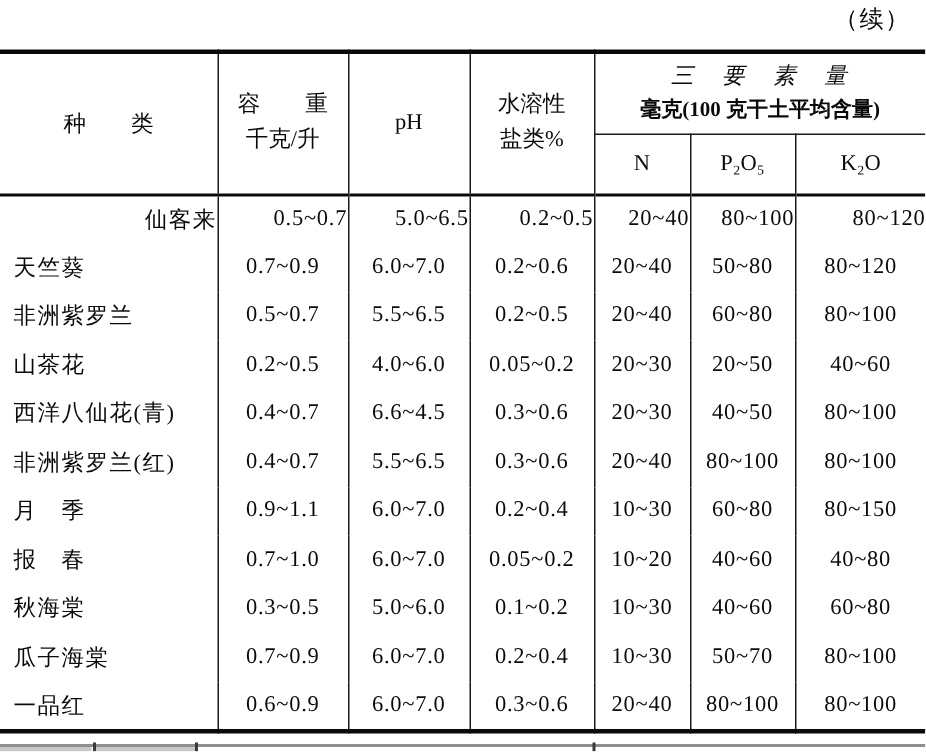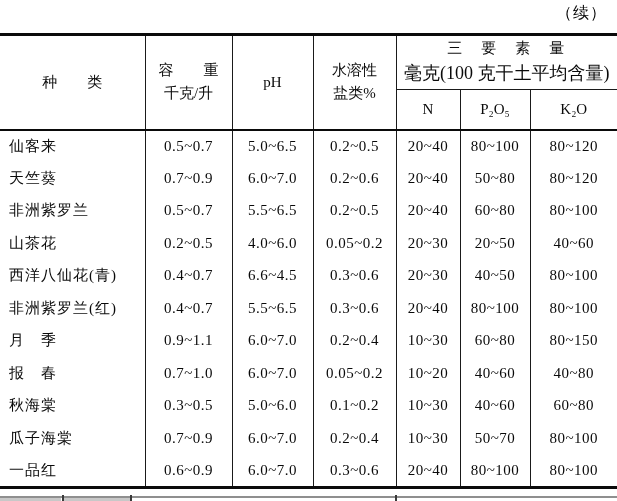--- a/index.html
+++ b/index.html
@@ -41,24 +41,24 @@
     overflow: hidden;
     white-space: nowrap;
   }
   .no-l { border-left: none; }
   .no-r { border-right: none; }
   thead tr.head-main { height: 55px; }
   thead tr.head-sub  { height: 40px; }
   thead th { border-bottom: 2px solid #0a0a0a; }
   th.group-h { border-bottom: 1px solid #1a1a1a; }
   th .h-line { line-height: 1.55; }
-  th.group-h .h-line1 { letter-spacing: 2px; }
-  th.group-h .h-line2 { font-size: 18px; letter-spacing: 0; }
+  th.group-h .h-line1 { letter-spacing: 2px; font-style: italic; }
+  th.group-h .h-line2 { font-size: 14px; letter-spacing: 0; font-weight: bold; }
   tbody tr { height: 32.5px; }
-  tbody tr:first-child td { border-top: 2px solid #0a0a0a; }
+  tbody tr:first-child td { border-top: 2px solid #0a0a0a; text-align: right; }
   td.species {
     text-align: left;
     padding-left: 9px;
     letter-spacing: 1px;
   }
   td.val { letter-spacing: 0.5px; }
   
   .frag-line {
     position: absolute;
     top: 496px; left: 0;

